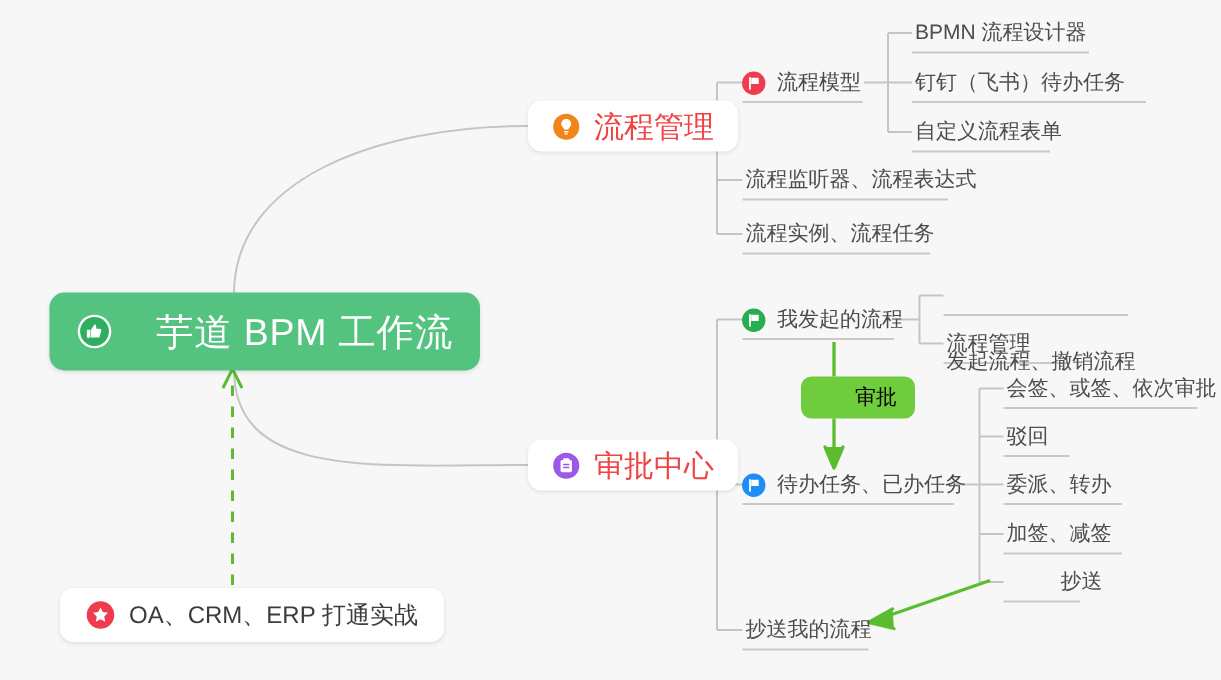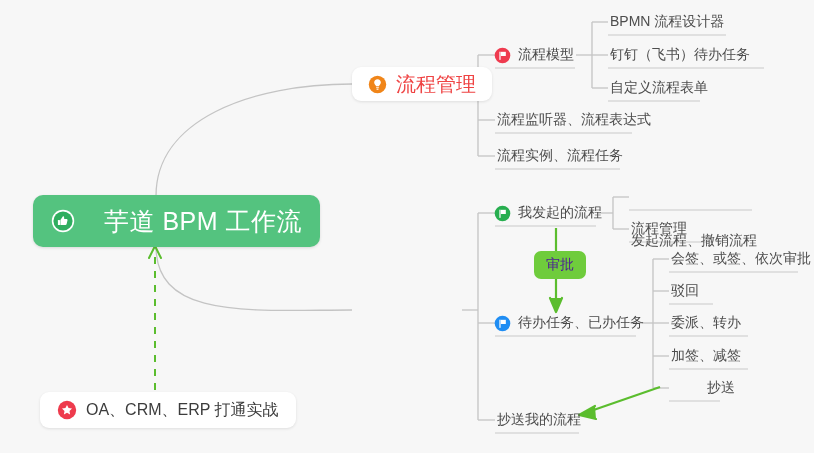--- a/index.html
+++ b/index.html
@@ -49,21 +49,21 @@
 
   
   .leaf{height:24px;padding:0 6px;justify-content:flex-end;}
   .leaf .label{color:#4d4d4d;font-size:14px;}
 
   
   .badge{
     background:#6fcc3c;border-radius:7px;
     height:28px;padding:0 12px;justify-content:center;
   }
-  .badge .label{color:#4c1d95;font-size:14px;}
+  .badge .label{color:#000000;font-size:14px;margin-left:24px;}
 </style>
 </head>
 <body>
 
 <div id="canvas">
 
   <svg class="links" viewBox="0 0 814 453">
     <g fill="none" stroke="#c4c4c4" stroke-width="1.3">
 
       <path d="M156,196 C156,120 250,84 352,84"></path>
@@ -183,20 +183,32 @@
     <span class="label">自定义流程表单</span>
   </div>
 
   <div class="node leaf" style="left:491px;top:144px;">
     <span class="label">流程实例、流程任务</span>
   </div>
   <div class="node leaf" style="left:491px;top:108px;">
     <span class="label">流程监听器、流程表达式</span>
   </div>
 
+  <div class="node branch" style="left:352px;top:293px;">
+    <span class="icon">
+      <svg width="19" height="19" viewBox="0 0 24 24">
+        <circle cx="12" cy="12" r="11" fill="#9b59e8"></circle>
+        <rect x="7.2" y="7.2" width="9.6" height="10.2" rx="1.3" fill="#ffffff"></rect>
+        <rect x="9.4" y="5.6" width="5.2" height="2.6" rx="1.1" fill="#ffffff"></rect>
+        <rect x="9.3" y="10.3" width="5.4" height="1.2" rx=".55" fill="#9b59e8"></rect>
+        <rect x="9.3" y="12.8" width="5.4" height="1.2" rx=".55" fill="#9b59e8"></rect>
+      </svg>
+    </span>
+    <span class="label">审批中心</span>
+  </div>
 
   <div class="node sub" style="left:492px;top:201px;">
     <span class="icon">
       <svg width="17" height="17" viewBox="0 0 24 24">
         <circle cx="12" cy="12" r="11" fill="#27ae4f"></circle>
         <rect x="7.6" y="6.2" width="1.7" height="12" rx=".7" fill="#ffffff"></rect>
         <path d="M9.6 6.8h7.1v5.9H9.6z" fill="#ffffff"></path>
       </svg>
     </span>
     <span class="label">我发起的流程</span>

